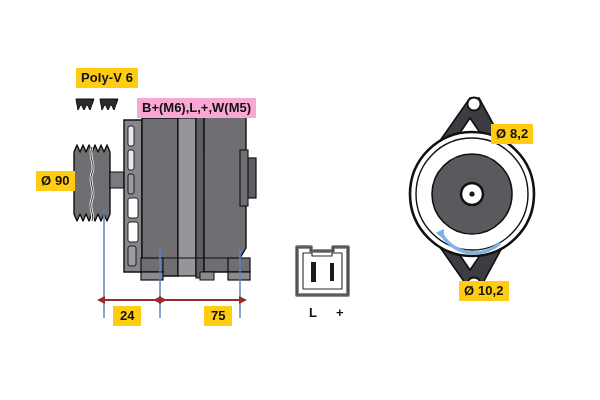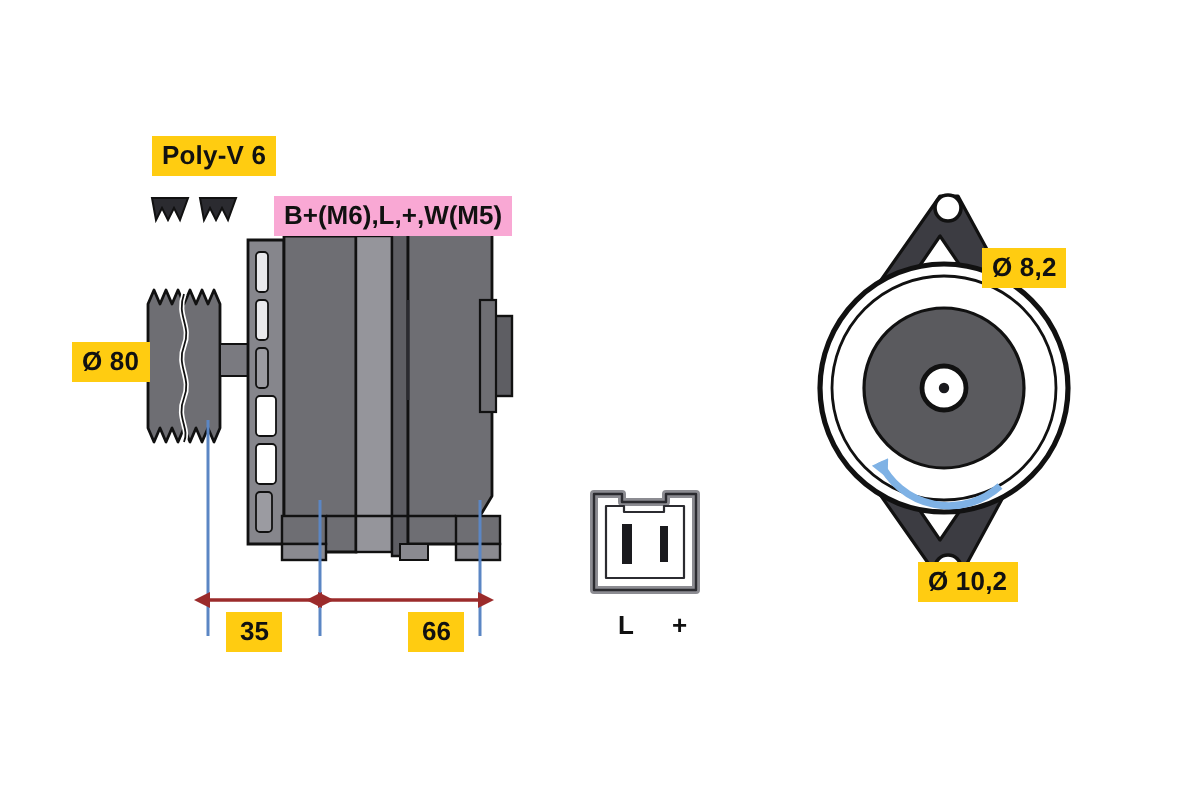--- a/index.html
+++ b/index.html
@@ -238,27 +238,27 @@
 
       <path d="M500,243 A38,38 0 0 1 440,231" fill="none" stroke="#7FB2E5" stroke-width="3.6" marker-end="url(#rotArrow)"></path>
     </g>
 
   </svg>
 
   <div class="badge" style="left:76px; top:68px;">Poly-V 6</div>
 
   <div class="badge-blue" style="left:137px; top:98px;">B+(M6),L,+,W(M5)</div>
 
-  <div class="badge" style="left:36px; top:171px;">Ø 80</div>
+  <div class="badge" style="left:36px; top:171px;">Ø 90</div>
 
   <div class="badge" style="left:491px; top:100px;margin-top:24px;">Ø 8,2</div>
 
   <div class="badge" style="left:459px; top:281px;">Ø 10,2</div>
 
-  <div class="dimlabel" style="left:113px; top:306px;">35</div>
-
-  <div class="dimlabel" style="left:204px; top:306px;">66</div>
+  <div class="dimlabel" style="left:113px; top:306px;">24</div>
+
+  <div class="dimlabel" style="left:204px; top:306px;">75</div>
 
   <div class="termlabel" style="left:309px; top:306px;">L</div>
 
   <div class="termlabel" style="left:336px; top:306px;">+</div>
 
 </div>
 
 </body></html>

